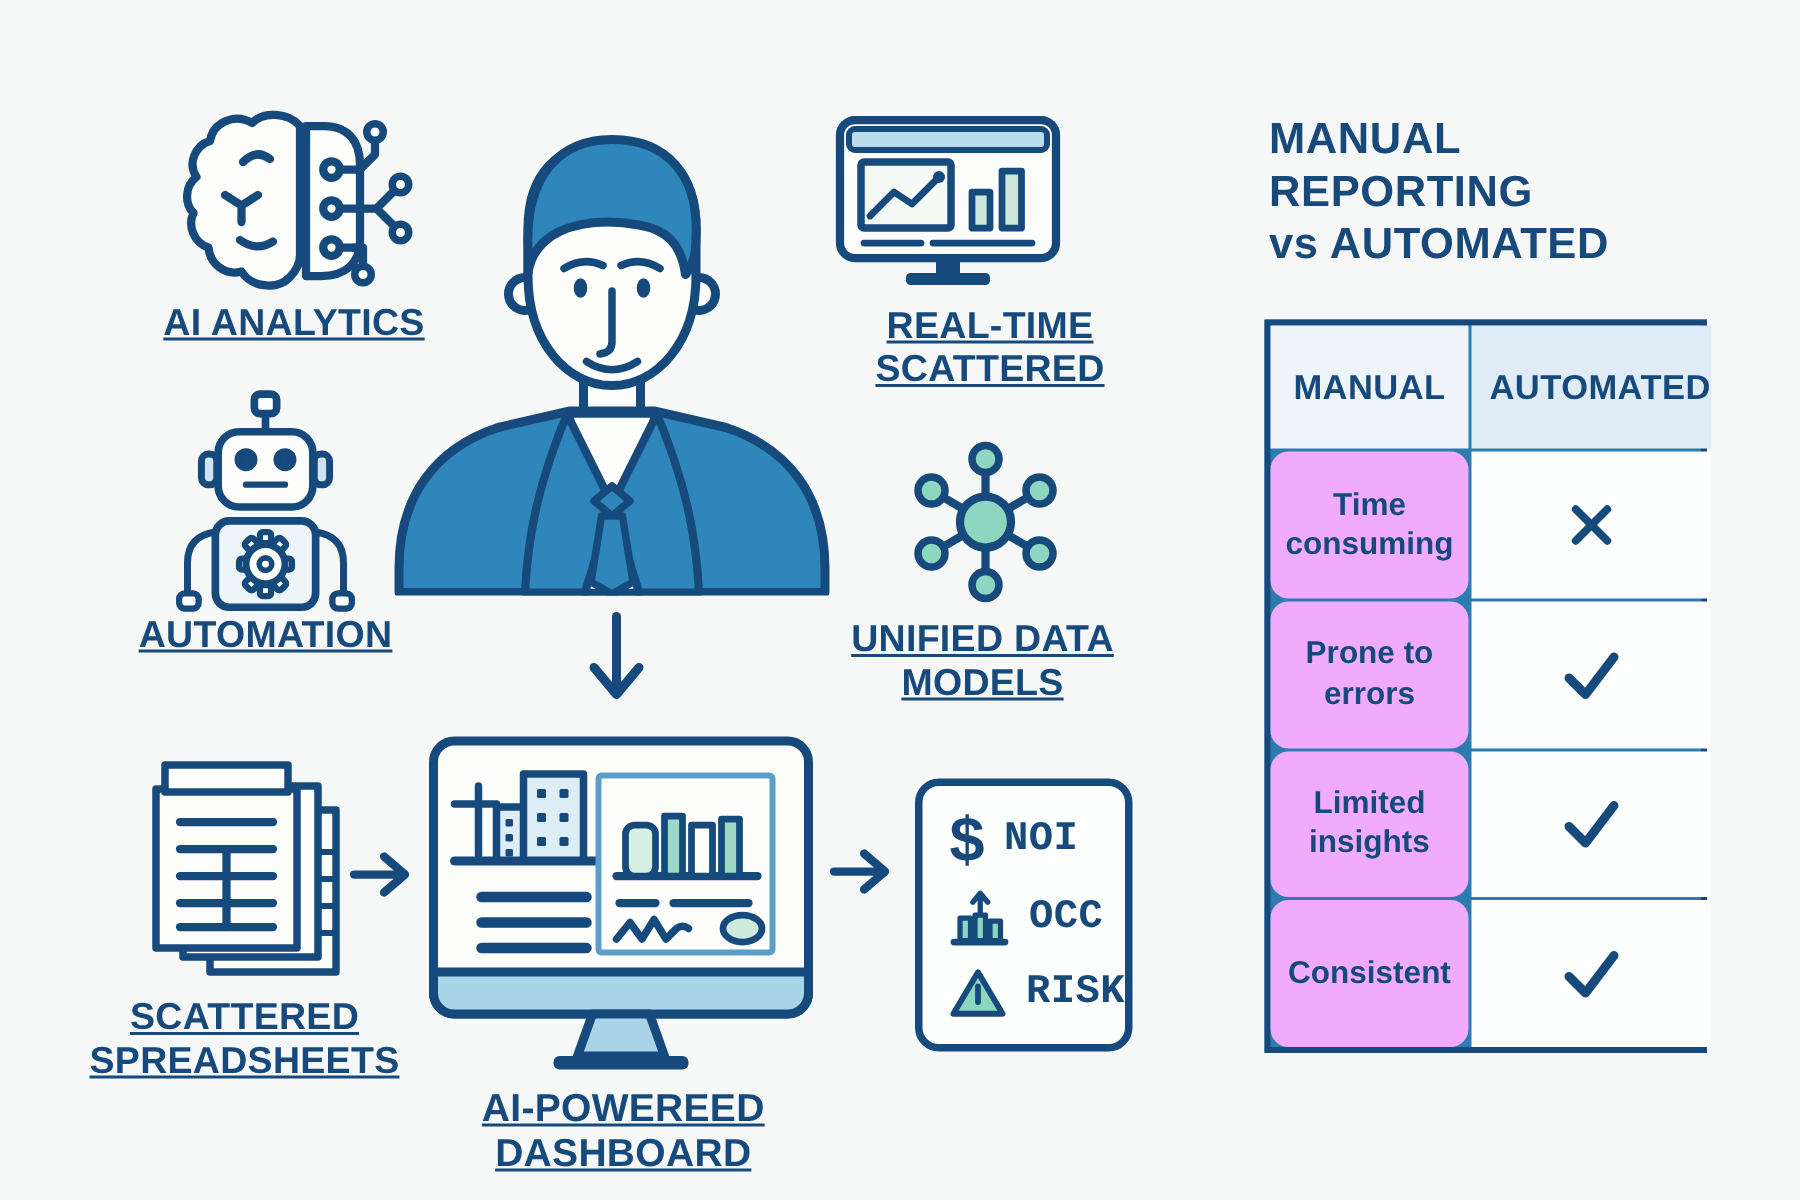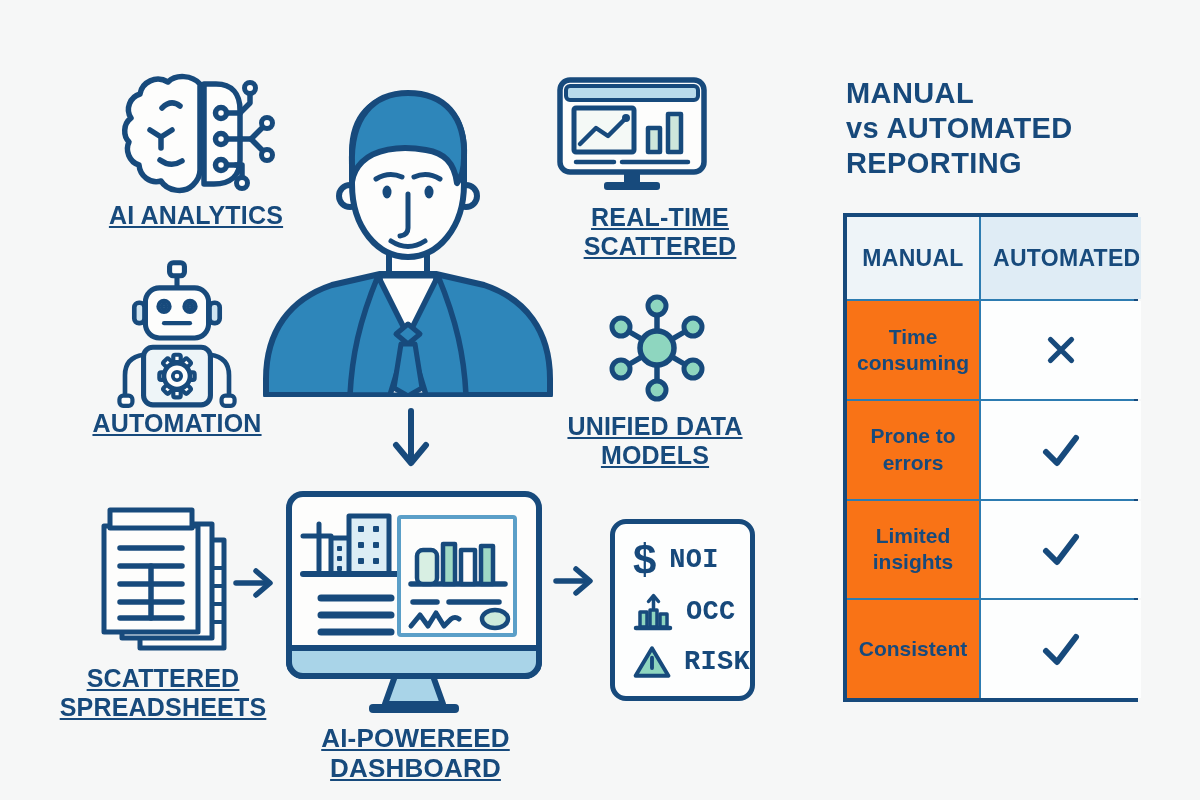--- a/index.html
+++ b/index.html
@@ -14,21 +14,21 @@
             line-height:35px;letter-spacing:.4px;color:#17497b;}
   .vs-title span{display:block;}
   
   .cmp-table{position:absolute;left:843px;top:213px;width:295px;height:489px;
              border:4px solid #174a7c;background:#2d7cb1;box-sizing:border-box;
              display:grid;grid-template-columns:132px 1fr;grid-template-rows:82px 1fr 1fr 1fr 1fr;gap:2px;}
   .cell{display:flex;align-items:center;justify-content:center;text-align:center;}
   .hdr{font-weight:bold;font-size:23px;letter-spacing:.3px;}
   .hdr.manual{background:#eef4f8;}
   .hdr.auto{background:#dfecf5;padding-left:12px;}
-  .lbl-cell{background:#f97316;font-weight:bold;font-size:21px;line-height:1.25;padding:0 10px;}
+  .lbl-cell{background:#f0abfc;font-weight:bold;font-size:21px;line-height:1.25;padding:0 10px;border-radius:12px;}
   .mark-cell{background:#fdfefe;}
   .mark-cell svg{display:none;}
   .mark-cell[data-mark="check"] svg.check-icon{display:block;}
   .mark-cell[data-mark="cross"] svg.cross-icon{display:block;}
   
   .out-box{position:absolute;left:610px;top:519px;width:145px;height:182px;box-sizing:border-box;
            background:#fdfefe;border:5px solid #174a7c;border-radius:16px;
            display:flex;flex-direction:column;justify-content:space-around;padding:10px 0 10px 18px;}
   .out-row{display:flex;align-items:center;gap:13px;}
   .out-row .glyph{font-size:42px;font-weight:bold;line-height:1;color:#17497b;}
@@ -258,22 +258,22 @@
       <svg width="42" height="38" viewBox="0 0 44 40">
         <path d="M22,4 L41,36 H3 Z" fill="#8ed6bf" stroke="#174a7c" stroke-width="4.5" stroke-linejoin="round"></path>
         <line x1="22" y1="15" x2="22" y2="27" stroke="#174a7c" stroke-width="4.5" stroke-linecap="round"></line>
       </svg>
       <span class="olabel">RISK</span>
     </div>
   </div>
 
   <div class="vs-title">
     <span>MANUAL</span>
+    <span>REPORTING</span>
     <span>vs AUTOMATED</span>
-    <span>REPORTING</span>
   </div>
 
   <div class="cmp-table">
     <div class="cell hdr manual">MANUAL</div>
     <div class="cell hdr auto">AUTOMATED</div>
 
     <div class="cell lbl-cell">Time consuming</div>
     <div class="cell mark-cell" data-mark="cross">
 
       <svg class="cross-icon" width="42" height="42" viewBox="0 0 48 48">

